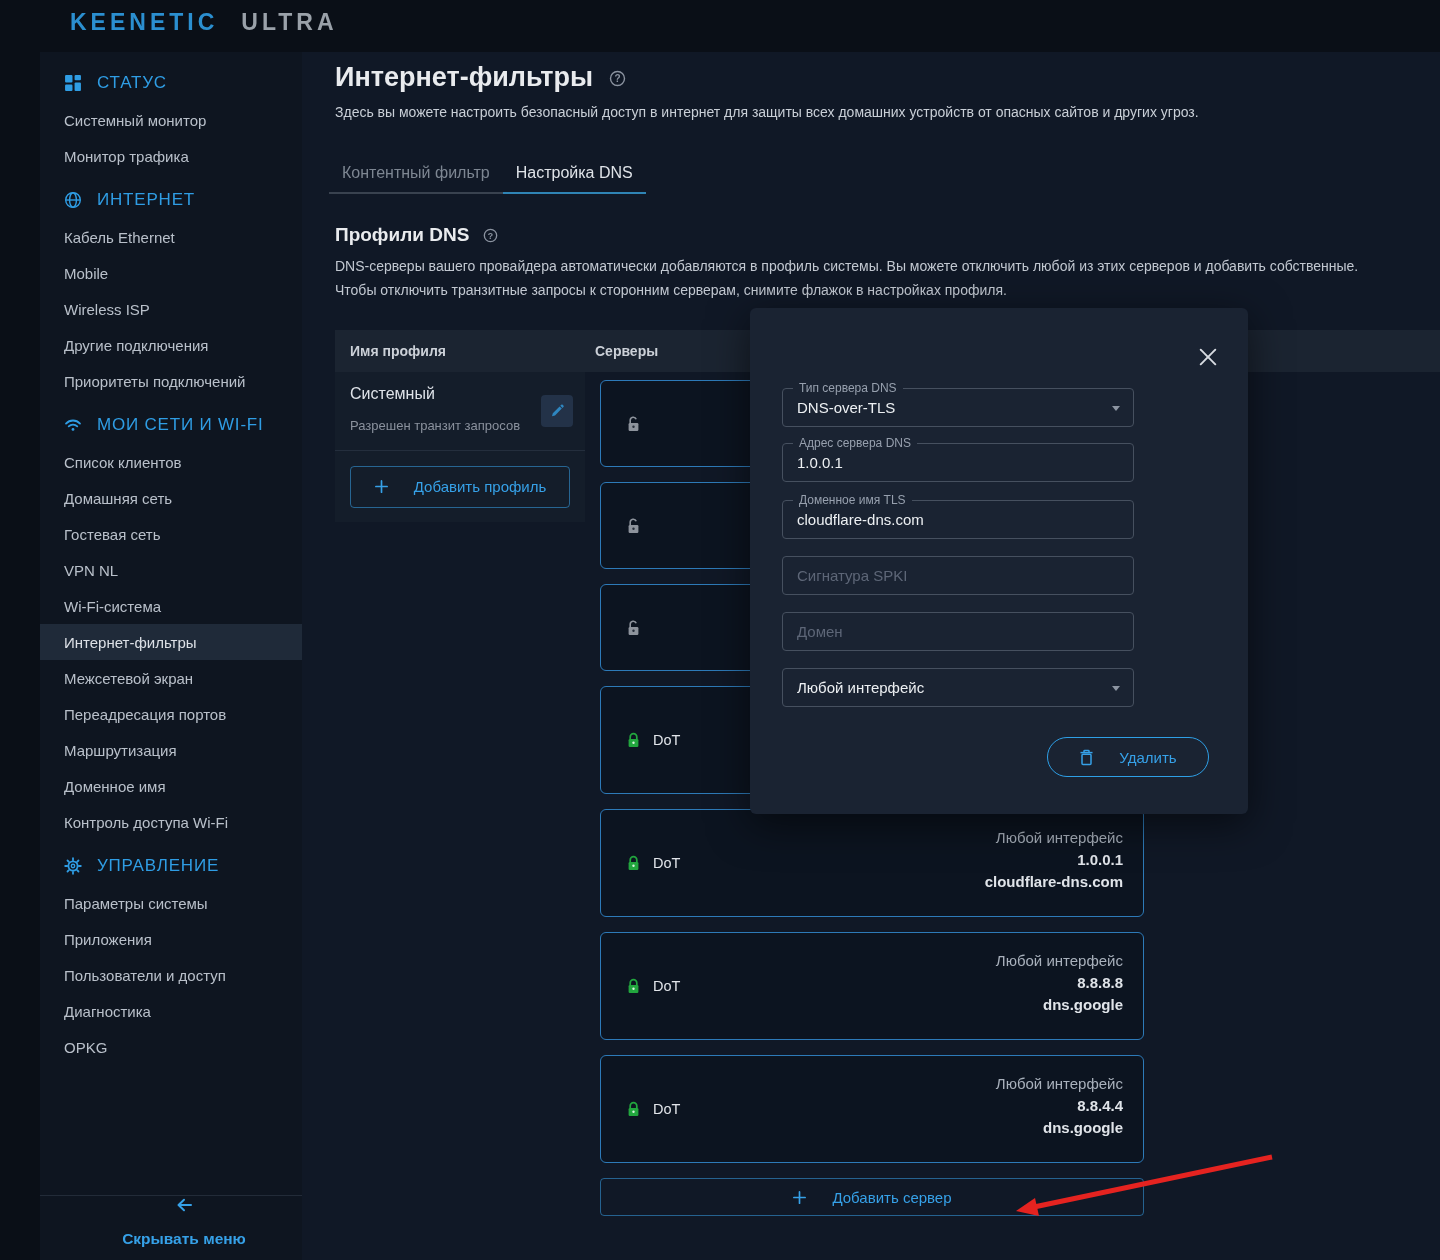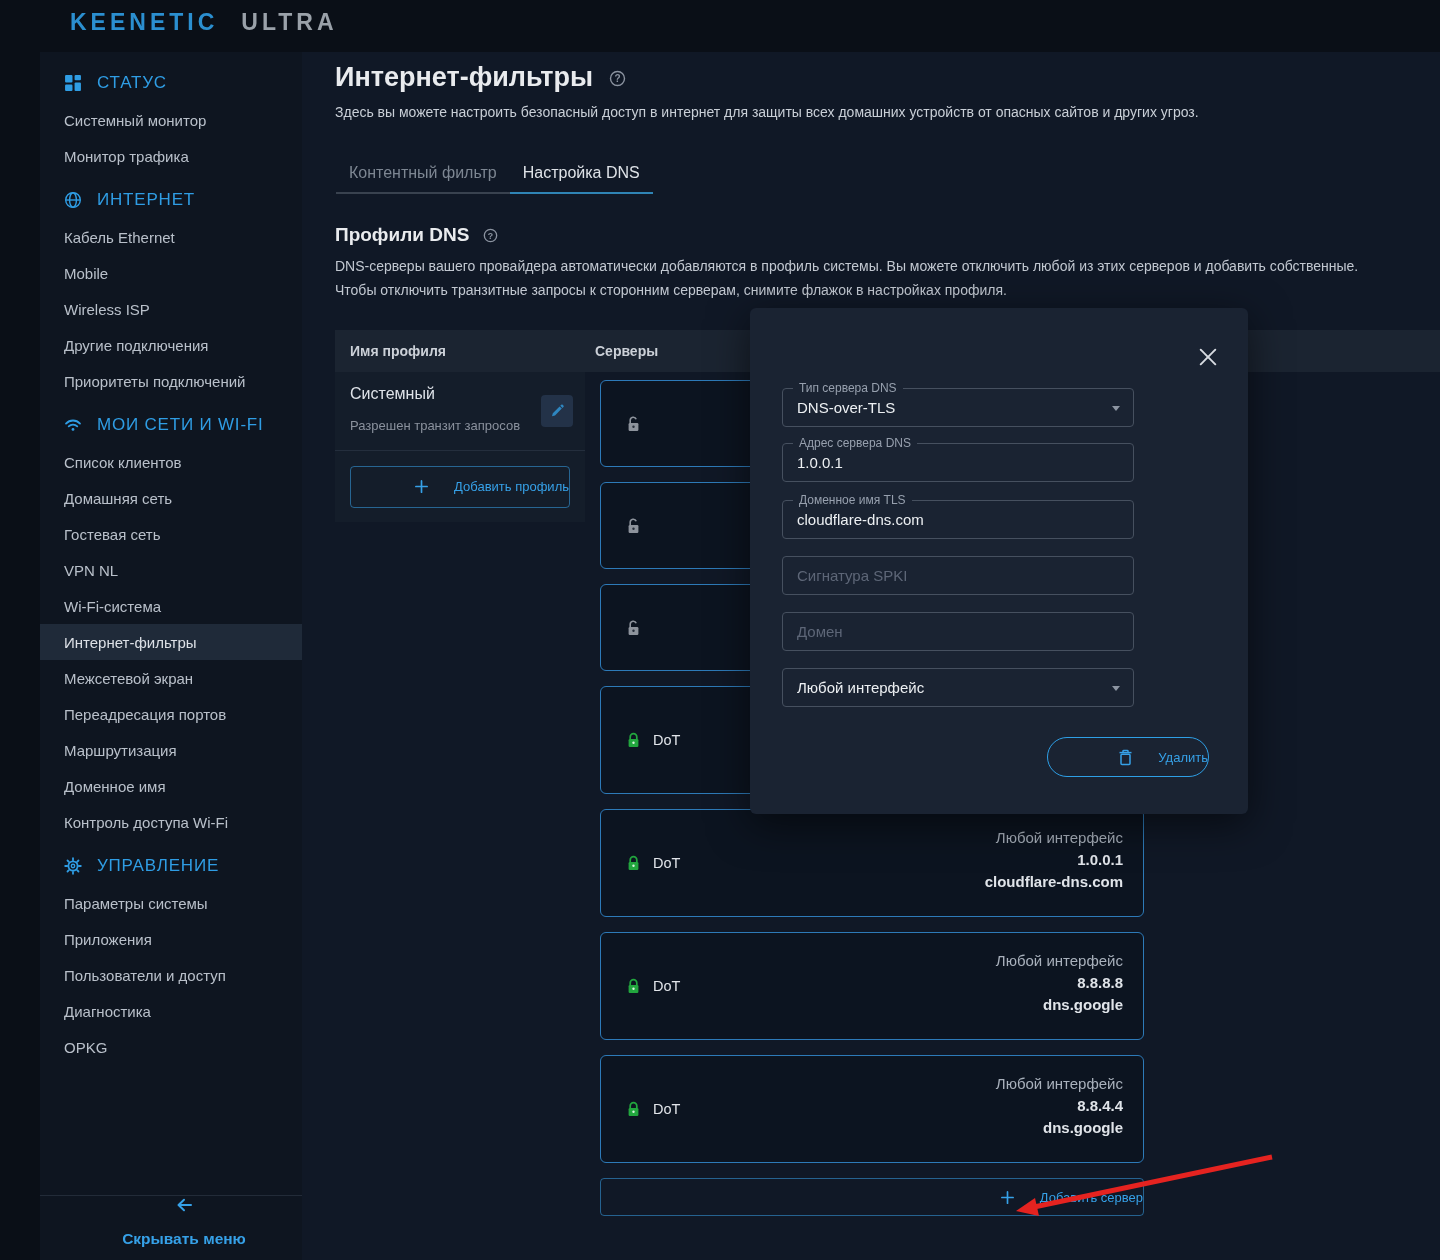--- a/index.html
+++ b/index.html
@@ -22,39 +22,39 @@
   .slabel{color:#2f9de4;font-size:17px;font-weight:400;letter-spacing:.8px;}
   .item{display:flex;align-items:center;height:36px;padding-left:24px;font-size:15px;color:#b9c0ca;cursor:pointer;white-space:nowrap;}
   .item.active{background:#1f2a39;color:#dce0e6;}
   #collapse{position:absolute;bottom:0;left:0;right:0;height:64px;border-top:1px solid #222b38;display:flex;align-items:center;padding-left:26px;gap:16px;cursor:pointer;flex-direction:column;}
   #collapse .clabel{color:#36a1e8;font-size:15.5px;font-weight:700;}
   
   #main{position:absolute;left:302px;top:52px;width:1138px;height:1208px;background:#101826;}
   .h-ico{display:inline-flex;vertical-align:middle;margin-left:8px;cursor:pointer;}
   #page-title{position:absolute;left:33px;top:10px;font-size:27px;font-weight:700;color:#e9ebee;}
   #page-subtitle{position:absolute;left:33px;top:52px;font-size:14px;color:#c9cfd7;}
-  #tabs{position:absolute;left:34px;top:100px;display:flex;border-bottom:2px solid #39424f;}
+  #tabs{position:absolute;left:27px;top:100px;display:flex;border-bottom:2px solid #39424f;}
   .tab{padding:12px 13px 10px 13px;font-size:16px;cursor:pointer;}
   .tab.inactive{color:#7d8692;}
   .tab.active{color:#dfe3e8;border-bottom:2px solid #2f84b5;margin-bottom:-2px;}
   #dns-heading{position:absolute;left:33px;top:172px;font-size:19px;font-weight:700;color:#e9ebee;}
   .desc{position:absolute;left:33px;font-size:14px;color:#c2c8d1;}
   #desc1{top:206px;} #desc2{top:230px;}
   
   #table-head{position:absolute;left:33px;top:278px;width:1105px;height:42px;background:#1b2431;display:flex;align-items:center;}
   #table-head .col1{width:245px;padding-left:15px;font-size:14px;font-weight:700;color:#ccd1d8;}
   #table-head .col2{font-size:14px;font-weight:700;color:#ccd1d8;}
   
   #profile-block{position:absolute;left:33px;top:320px;width:250px;background:#141d2a;}
   #profile-cell{position:relative;height:78px;border-bottom:1px solid #242e3d;}
   #profile-name{position:absolute;left:15px;top:13px;font-size:16px;color:#dfe3e9;}
   #profile-note{position:absolute;left:15px;top:46px;font-size:13px;color:#8a919d;white-space:nowrap;}
   #edit-btn{position:absolute;right:12px;top:23px;width:32px;height:32px;background:#233248;border-radius:4px;display:flex;align-items:center;justify-content:center;cursor:pointer;}
   #add-profile-wrap{height:71px;display:flex;align-items:center;justify-content:center;}
-  .ghost-btn{display:flex;align-items:center;justify-content:flex-end;gap:25px;border:1px solid rgba(54,161,232,.55);border-radius:4px;color:#36a1e8;font-size:13px;cursor:pointer;background:transparent;}
+  .ghost-btn{display:flex;align-items:center;justify-content:center;gap:25px;border:1px solid rgba(54,161,232,.55);border-radius:4px;color:#36a1e8;font-size:15px;cursor:pointer;background:transparent;}
   #add-profile-btn{width:218px;height:40px;}
   
   #servers-col{position:absolute;left:298px;top:328px;width:544px;}
   .card{position:relative;border:1px solid #2d7ab8;border-radius:6px;background:#0c1420;margin-bottom:15px;box-sizing:border-box;cursor:pointer;}
   .card.small{height:87px;}
   .card.big{height:108px;}
   .lockline{position:absolute;left:25px;top:50%;transform:translateY(-50%);display:flex;align-items:center;gap:12px;}
   .dot-label{font-size:14.5px;color:#e2e5ea;}
   .card-info{position:absolute;right:20px;top:19px;text-align:right;}
   .ci-if{font-size:15px;color:#a9b1bc;}

